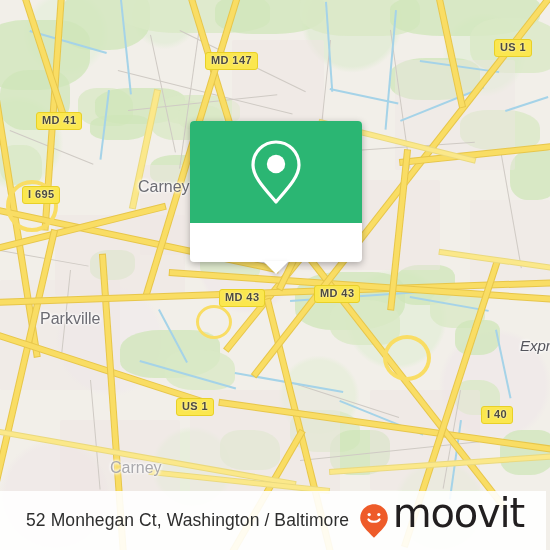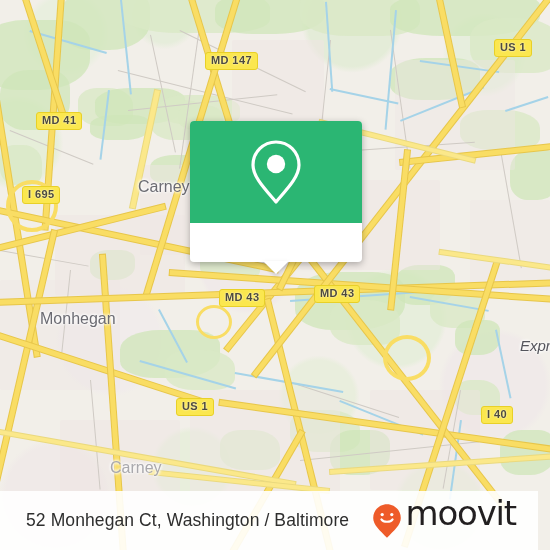--- a/index.html
+++ b/index.html
@@ -95,32 +95,32 @@
     position:absolute;left:0;top:471px;
     background:rgba(255,255,255,.72);
     padding:2px 8px 3px 10px;
     color:#2f2f2f;font-size:13.5px;
     font-family:"Liberation Sans", sans-serif;
     white-space:nowrap;
   }
 
   
   .footer{
-    position:absolute;left:0;right:12px;bottom:0;height:59px;
+    position:absolute;left:0;right:4px;bottom:0;height:59px;
     background:rgba(255,255,255,.90);
     display:flex;align-items:center;justify-content:space-between;
     padding:0 22px 0 26px;box-sizing:border-box;
   }
   .addr{
     color:#2e2e2e;font-size:17.5px;white-space:nowrap;letter-spacing:.1px;
     font-family:"Liberation Sans", sans-serif;
   }
   .logo{display:flex;align-items:center;gap:3px;}
   .logo-word{
-    color:#221f20;font-size:34px;letter-spacing:-1.2px;line-height:30px;
+    color:#221f20;font-size:40px;letter-spacing:-1.2px;line-height:30px;
     font-family:"DejaVu Sans", sans-serif;font-weight:500;
     margin-left:1px;margin-bottom:16px;
   }
 </style>
 </head>
 <body>
 
 <div id="app">
 
   <div class="map">
@@ -234,21 +234,21 @@
     <div class="road mjr2" style="left:0px;top:430px;width:300px;height:4px;transform:rotate(10deg);"></div>
     <div class="road mjr2" style="left:330px;top:470px;width:230px;height:4px;transform:rotate(-4deg);"></div>
     <div class="road mjr2" style="left:150px;top:470px;width:180px;height:4px;transform:rotate(6deg);"></div>
     <div class="road mjr2" style="left:440px;top:250px;width:120px;height:4px;transform:rotate(8deg);"></div>
 
     <div style="position:absolute;left:6px;top:180px;width:44px;height:44px;border:4px solid #f9dd64;border-radius:50%;"></div>
     <div style="position:absolute;left:383px;top:335px;width:40px;height:38px;border:4px solid #f9dd64;border-radius:50%;"></div>
     <div style="position:absolute;left:196px;top:305px;width:30px;height:28px;border:3px solid #f9dd64;border-radius:50%;"></div>
 
     <div class="place" style="left:138px;top:178px;">Carney</div>
-    <div class="place" style="left:40px;top:310px;">Monhegan</div>
+    <div class="place" style="left:40px;top:310px;">Parkville</div>
     <div class="place faint" style="left:110px;top:459px;">Carney</div>
     <div class="place italic" style="left:520px;top:337px;">Expre</div>
 
     <div class="shield" style="left:205px;top:52px;">MD 147</div>
     <div class="shield" style="left:494px;top:39px;">US 1</div>
     <div class="shield" style="left:36px;top:112px;">MD 41</div>
     <div class="shield" style="left:22px;top:186px;">I 695</div>
     <div class="shield" style="left:219px;top:289px;">MD 43</div>
     <div class="shield" style="left:314px;top:285px;">MD 43</div>
     <div class="shield" style="left:176px;top:398px;">US 1</div>

